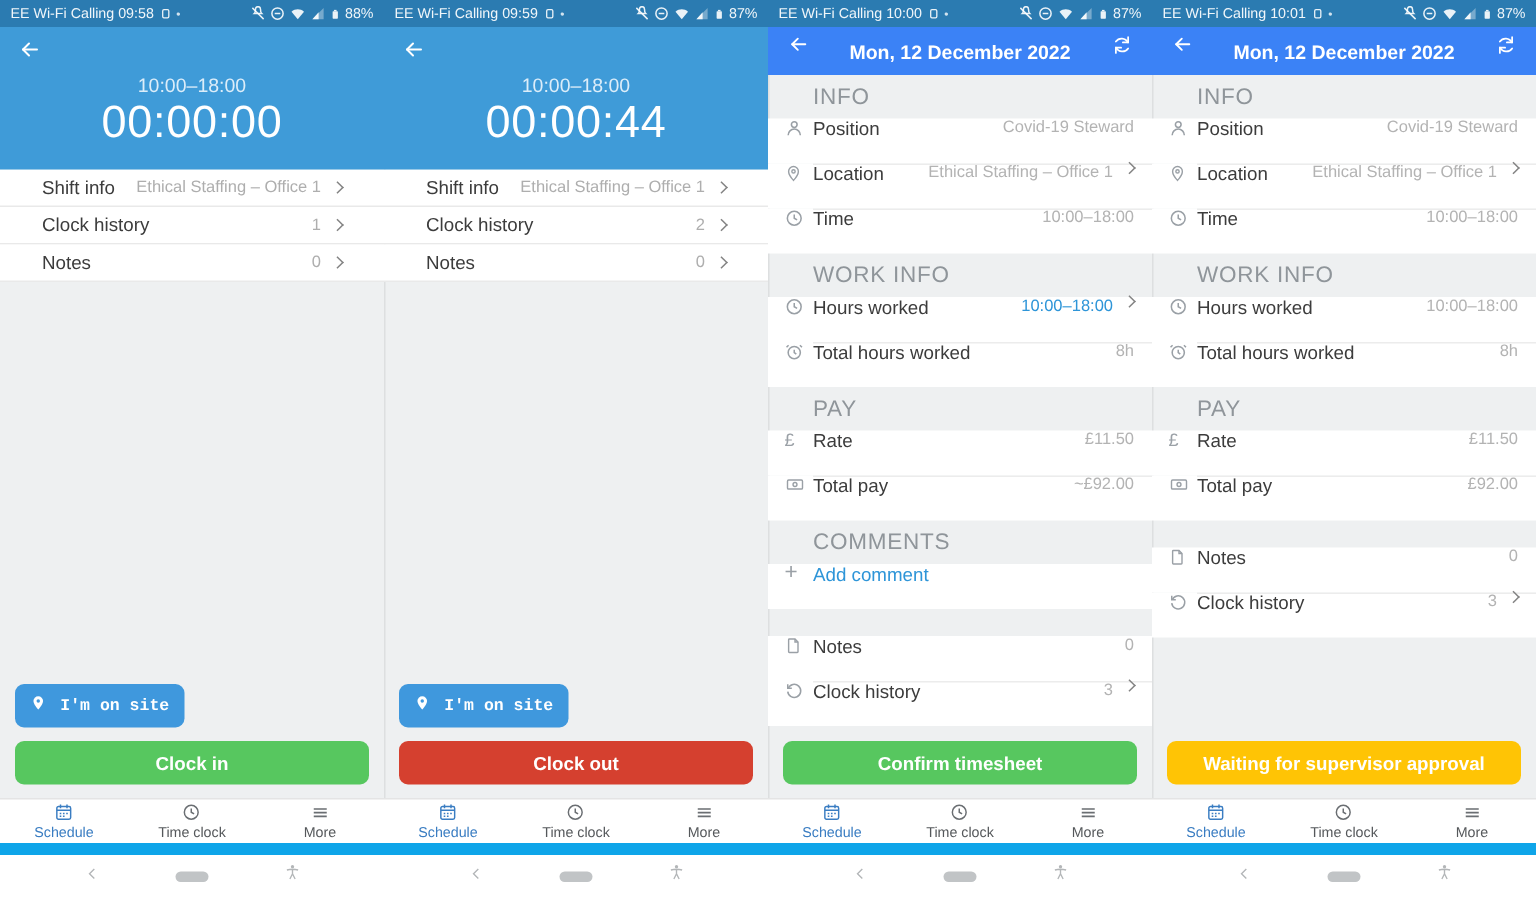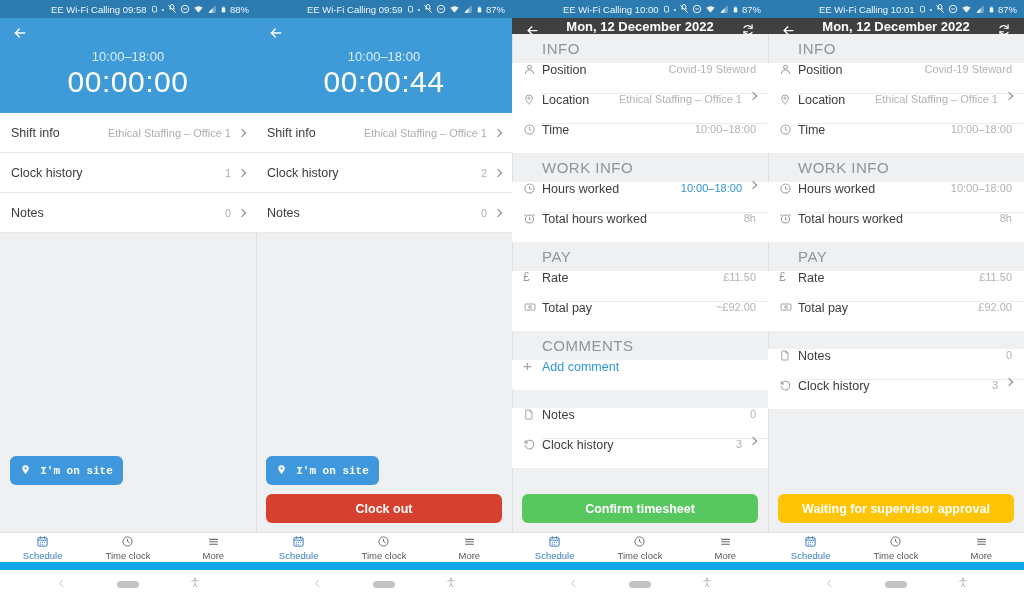--- a/index.html
+++ b/index.html
@@ -5,50 +5,50 @@
   * { margin:0; padding:0; box-sizing:border-box; }
   html,body { width:1024px; height:598px; overflow:hidden; }
   body { font-family:"Liberation Sans", sans-serif; background:#fff; }
   #app { display:flex; width:1024px; height:598px; }
   .panel { position:relative; width:256px; height:598px; flex:0 0 256px; background:#eef0f1; overflow:hidden; }
   .panel + .panel { box-shadow: inset 1px 0 0 rgba(0,0,0,0.07); }
 
   
   .statusbar { height:18px; background:#2b7bb1; color:rgba(255,255,255,.93); font-size:9.5px;
     display:flex; align-items:center; padding:0 7px; }
-  .sb-left { display:flex; align-items:center; gap:4px;margin-left:44px; }
+  .sb-left { display:flex; align-items:center; gap:4px; }
   .sb-right { margin-left:auto; display:flex; align-items:flex-start; gap:3px; }
   .si { display:inline-flex; align-items:center; color:rgba(255,255,255,.9); }
   .si svg { display:block; }
   .sb-dot { font-size:8px; opacity:.85; }
 
   
   .bluehead { height:95px; background:#3f9bd8; position:relative; color:#fff; }
   .backbtn { position:absolute; left:9px; top:6px; width:22px; height:22px; display:flex; align-items:center; justify-content:center; }
   .shift-time { text-align:center; padding-top:31px; font-size:13px; color:#dcedf9; }
   .timer { text-align:center; font-size:30px; margin-top:1px; letter-spacing:.5px; color:#fff; }
 
-  .lrow { height:40px; background:#fff; display:flex; align-items:center; padding:0 11px; border-bottom:1px solid #e9e9e9; }
+  .lrow { height:25px; background:#fff; display:flex; align-items:center; padding:0 28px; border-bottom:1px solid #e9e9e9; }
   .lrow .lbl { font-size:12.5px; color:#3c3c3c; }
   .lrow .val { margin-left:auto; font-size:11px; color:#aeaeae; }
   .chev { width:6px; height:6px; border-top:1.5px solid #838383; border-right:1.5px solid #838383;
     transform:rotate(45deg); margin-left:8px; flex:0 0 auto; }
 
   .onsite-btn { position:absolute; left:10px; bottom:113px; width:113px; height:29px; background:#3f98dd;
     border-radius:6px; color:#fff; display:flex; align-items:center; justify-content:center; gap:9px;
     font-size:11px; font-weight:bold; border:none; cursor:pointer;font-family:Liberation Mono, monospace; }
   .action-btn { position:absolute; left:10px; right:10px; bottom:75px; height:29px; border-radius:6px;
     color:#fff; font-weight:bold; font-size:12.5px; display:flex; align-items:center; justify-content:center;
     border:none; cursor:pointer; }
   .green { background:#57c75f; }
   .red { background:#d5402f; }
   .yellow { background:#ffc405; }
 
   
-  .appbar { height:16px; background:#404040; position:relative; display:flex; align-items:center; color:#fff; }
+  .appbar { height:32px; background:#3b82f6; position:relative; display:flex; align-items:center; color:#fff; }
   .appbar .backbtn2 { position:absolute; left:9px; top:3px; width:22px; height:22px; display:flex; align-items:center; justify-content:center; }
   .appbar .bar-title { flex:1; text-align:center; font-size:13px; font-weight:bold; }
   .appbar .refreshbtn { position:absolute; right:9px; top:3px; width:22px; height:22px; display:flex; align-items:center; justify-content:center; }
 
   .sechdr { height:29px; display:flex; align-items:center; padding-left:30px; font-size:15px;
     color:#8f959a; letter-spacing:.5px; }
   .drow { height:30px; background:#fff; display:flex; align-items:flex-start; padding:0 12px 0 11px; position:relative; }
   .drow.cont::before { content:""; position:absolute; left:30px; right:0; top:0; height:1px; background:#ececec; }
   .drow .ic { width:19px; display:flex; align-items:center; color:#9aa0a6; flex:0 0 19px; }
   .drow .lbl { font-size:12.5px; color:#3c3c3c; }
@@ -148,20 +148,23 @@
       <span class="chev"></span>
     </div>
 
     <button class="onsite-btn">
       <span><svg width="11" height="13" viewBox="0 0 24 24" fill="#fff">
             <path d="M12 22S5 14.3 5 9.5A7 7 0 0 1 19 9.5C19 14.3 12 22 12 22z"></path>
             <circle cx="12" cy="9.5" r="2.5" fill="#3f98dd"></circle>
           </svg></span>
       <span>I'm on site</span>
     </button>
+    <button class="action-btn green">
+      <span>Clock in</span>
+    </button>
 
     <div class="navbar">
       <div class="nav-item active">
         <span class="nicon">
             <svg width="13" height="13" viewBox="0 0 24 24" fill="none" stroke="currentColor" stroke-width="1.8">
               <rect x="3.5" y="5" width="17" height="15.5" rx="2"></rect>
               <path d="M3.5 9.5h17M8 2.5V7M16 2.5V7"></path>
               <path d="M7 13.5h2M11 13.5h2M15 13.5h2M7 17h2M11 17h2"></path>
             </svg>
           </span>

